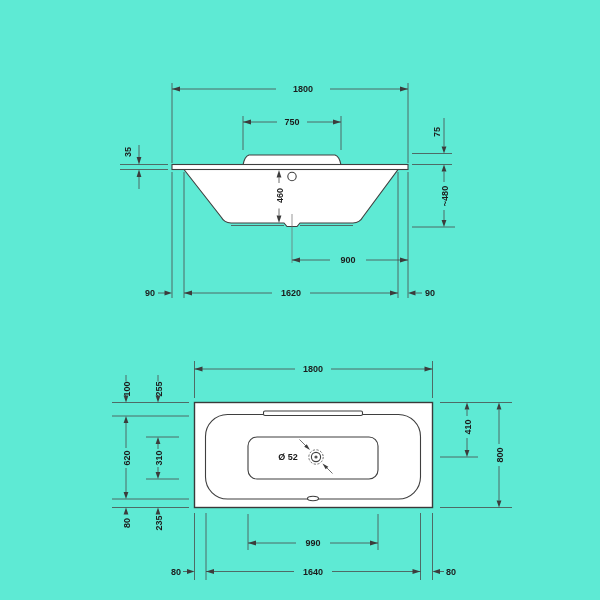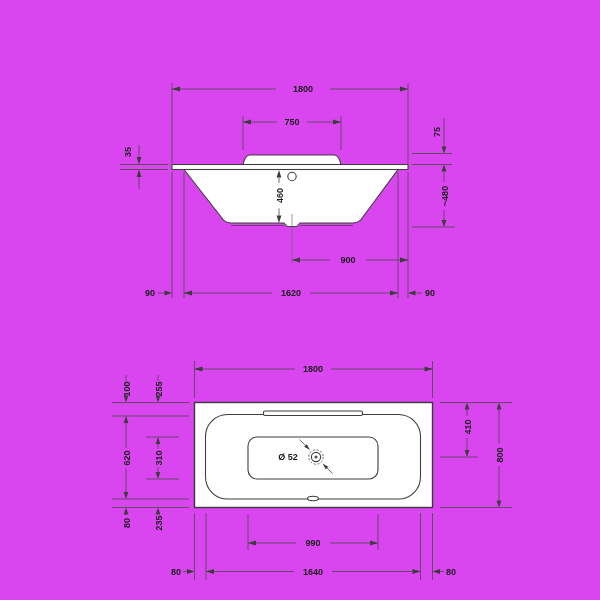--- a/index.html
+++ b/index.html
@@ -3,21 +3,21 @@
 <meta charset="utf-8">
 <style>
   html, body {
     margin: 0;
     padding: 0;
     background: #ffffff;
   }
   .stage {
     width: 600px;
     height: 600px;
-    background: #d946ef;
+    background: #5eead4;
     position: relative;
     overflow: hidden;
   }
   svg {
     display: block;
   }
   .dim-text {
     font-family: "Liberation Sans", sans-serif;
     font-size: 9px;
     font-weight: 700;

